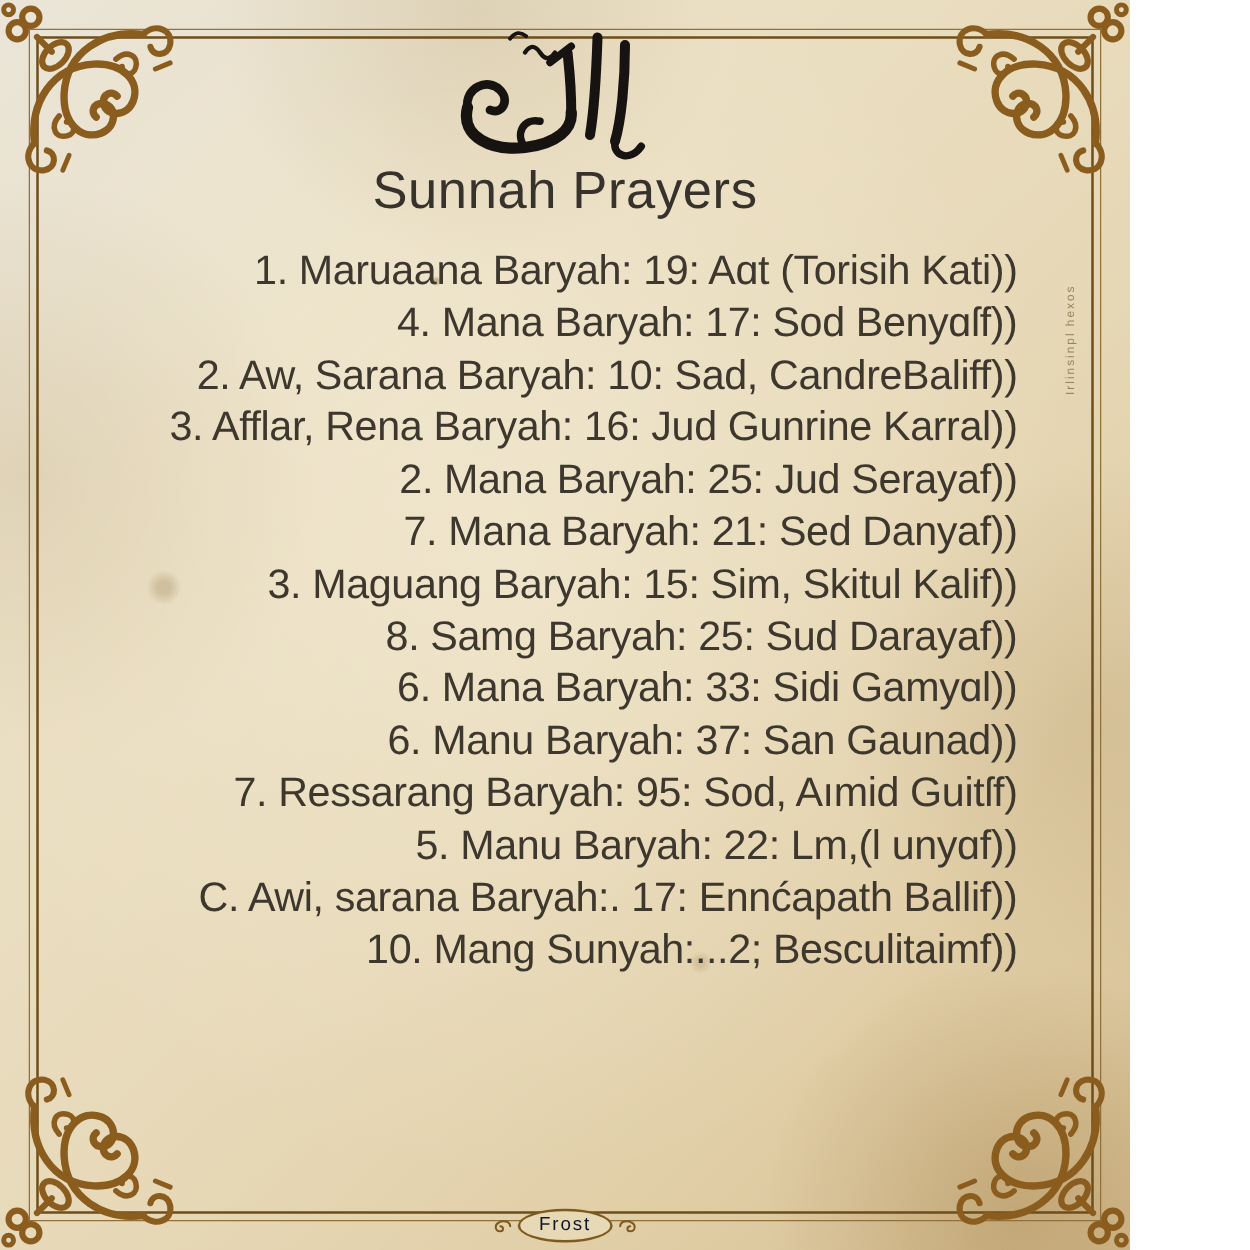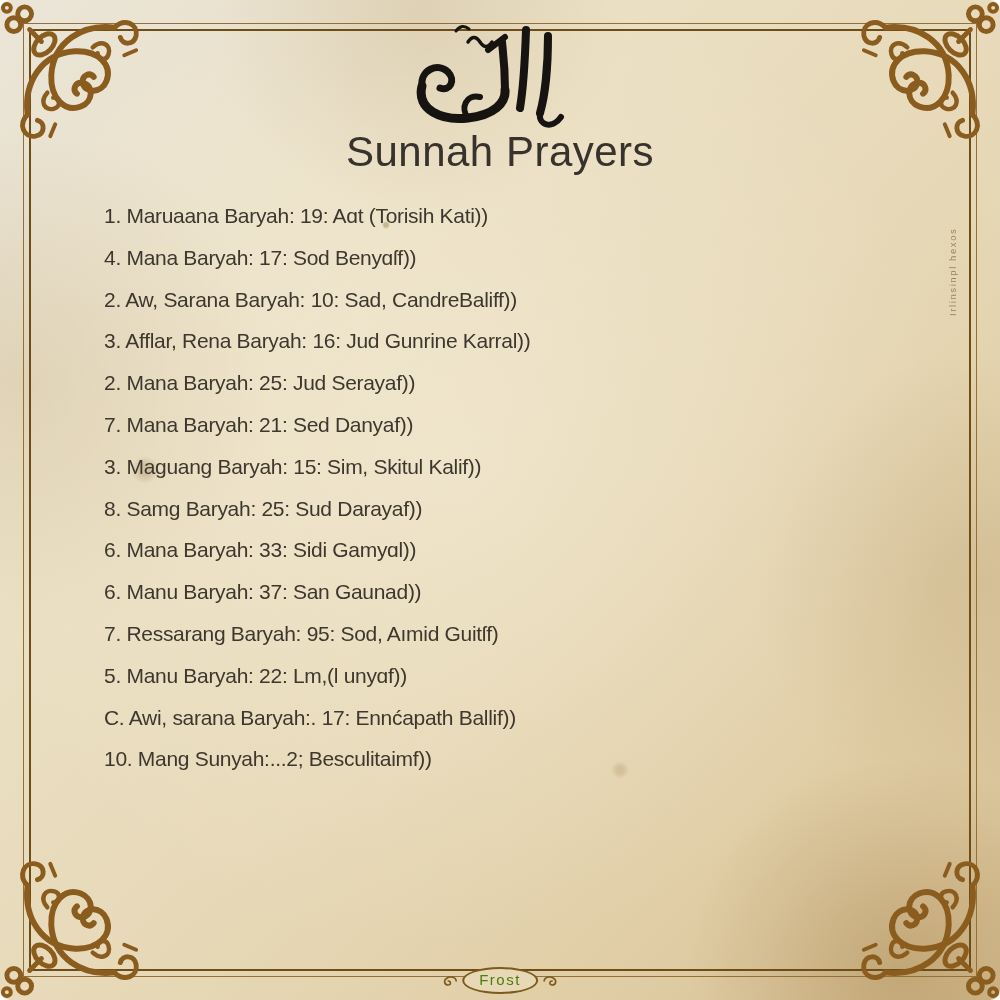--- a/index.html
+++ b/index.html
@@ -1,50 +1,49 @@
 <!DOCTYPE html>
 <html><head>
 <meta charset="utf-8">
 <style>
   html,body{margin:0;padding:0;}
   .poster{
-    position:relative;width:1000px;height:1000px;overflow:hidden;
+    position:relative;width:904px;height:1000px;overflow:hidden;
     font-family:"Liberation Sans","DejaVu Sans",sans-serif;
     background:
       radial-gradient(circle at 38.6% 22.5%, rgba(130,95,40,.35) 0 2px, rgba(130,95,40,0) 4px),
       radial-gradient(circle at 14.5% 47%, rgba(120,90,40,.22) 0 5px, rgba(120,90,40,0) 14px),
       radial-gradient(circle at 62% 77%, rgba(130,95,40,.18) 0 3px, rgba(130,95,40,0) 9px),
       radial-gradient(circle at 90% 97%, rgba(140,100,40,.30), rgba(140,100,40,0) 16%),
       radial-gradient(circle at 2% 38%, rgba(150,115,60,.14), rgba(150,115,60,0) 22%),
       radial-gradient(circle at 42% 1%, rgba(150,120,70,.16), rgba(150,120,70,0) 18%),
       radial-gradient(circle at 98% 58%, rgba(140,105,55,.15), rgba(140,105,55,0) 20%),
       radial-gradient(ellipse at 45% 45%, rgba(255,250,235,.30), rgba(255,250,235,0) 65%),
       linear-gradient(135deg,#eae5d8 0%,#ebe0c5 28%,#e7d9b8 55%,#e0cda5 80%,#d6bf93 100%);
-    border-radius: 10px;
   }
   .frame-outer{position:absolute;inset:23px;border:1.5px solid #92703a;pointer-events:none;}
   .frame-inner{position:absolute;inset:29px;border:2.5px solid #6f4d18;pointer-events:none;}
   .corner{position:absolute;width:148px;height:148px;color:#8a5c1e;}
   .corner.tl{top:-2px;left:-2px;}
   .corner.tr{top:-2px;right:-2px;transform:scaleX(-1);}
   .corner.bl{bottom:-2px;left:-2px;transform:scaleY(-1);}
   .corner.br{bottom:-2px;right:-2px;transform:scale(-1,-1);}
   .calligraphy{position:absolute;top:20px;left:50%;transform:translateX(-50%);width:200px;height:112px;color:#171310;}
   .title{position:absolute;top:128px;left:0;width:100%;text-align:center;
          font-size:42px;font-weight:500;color:#37322b;letter-spacing:.5px;}
-  .prayer-list{position:absolute;top:195px;left:104px;right:90px;margin:0;padding:0;
-    list-style:none;text-align:left;font-size:21px;line-height:41.8px;
+  .prayer-list{position:absolute;top:195px;left:92px;right:90px;margin:0;padding:0;
+    list-style:none;text-align:right;font-size:33px;line-height:41.8px;
     color:#3d372e;letter-spacing:-.3px;}
   .watermark{position:absolute;top:206px;right:42px;height:110px;
     writing-mode:vertical-rl;transform:rotate(180deg);
     font-size:9.5px;letter-spacing:1.6px;color:#8d7a55;opacity:.9;}
   .footer{position:absolute;bottom:6px;left:50%;transform:translateX(-50%);
     display:flex;align-items:center;gap:4px;}
   .cartouche{border:2px solid #7d5a1e;border-radius:50%;padding:3px 15px 5px;
-    font-size:15px;color:#4d7c0f;background:#e7d9b6;letter-spacing:1.5px;line-height:1;}
+    font-size:15px;color:#0f172a;background:#e7d9b6;letter-spacing:1.5px;line-height:1;}
   .scroll-icon{width:17px;height:14px;color:#7d5a1e;}
   .scroll-icon.right{transform:scaleX(-1);}
 </style>
 </head>
 <body>
 
 <div class="poster">
 
   <svg width="0" height="0" style="position:absolute" aria-hidden="true">
     <defs>

